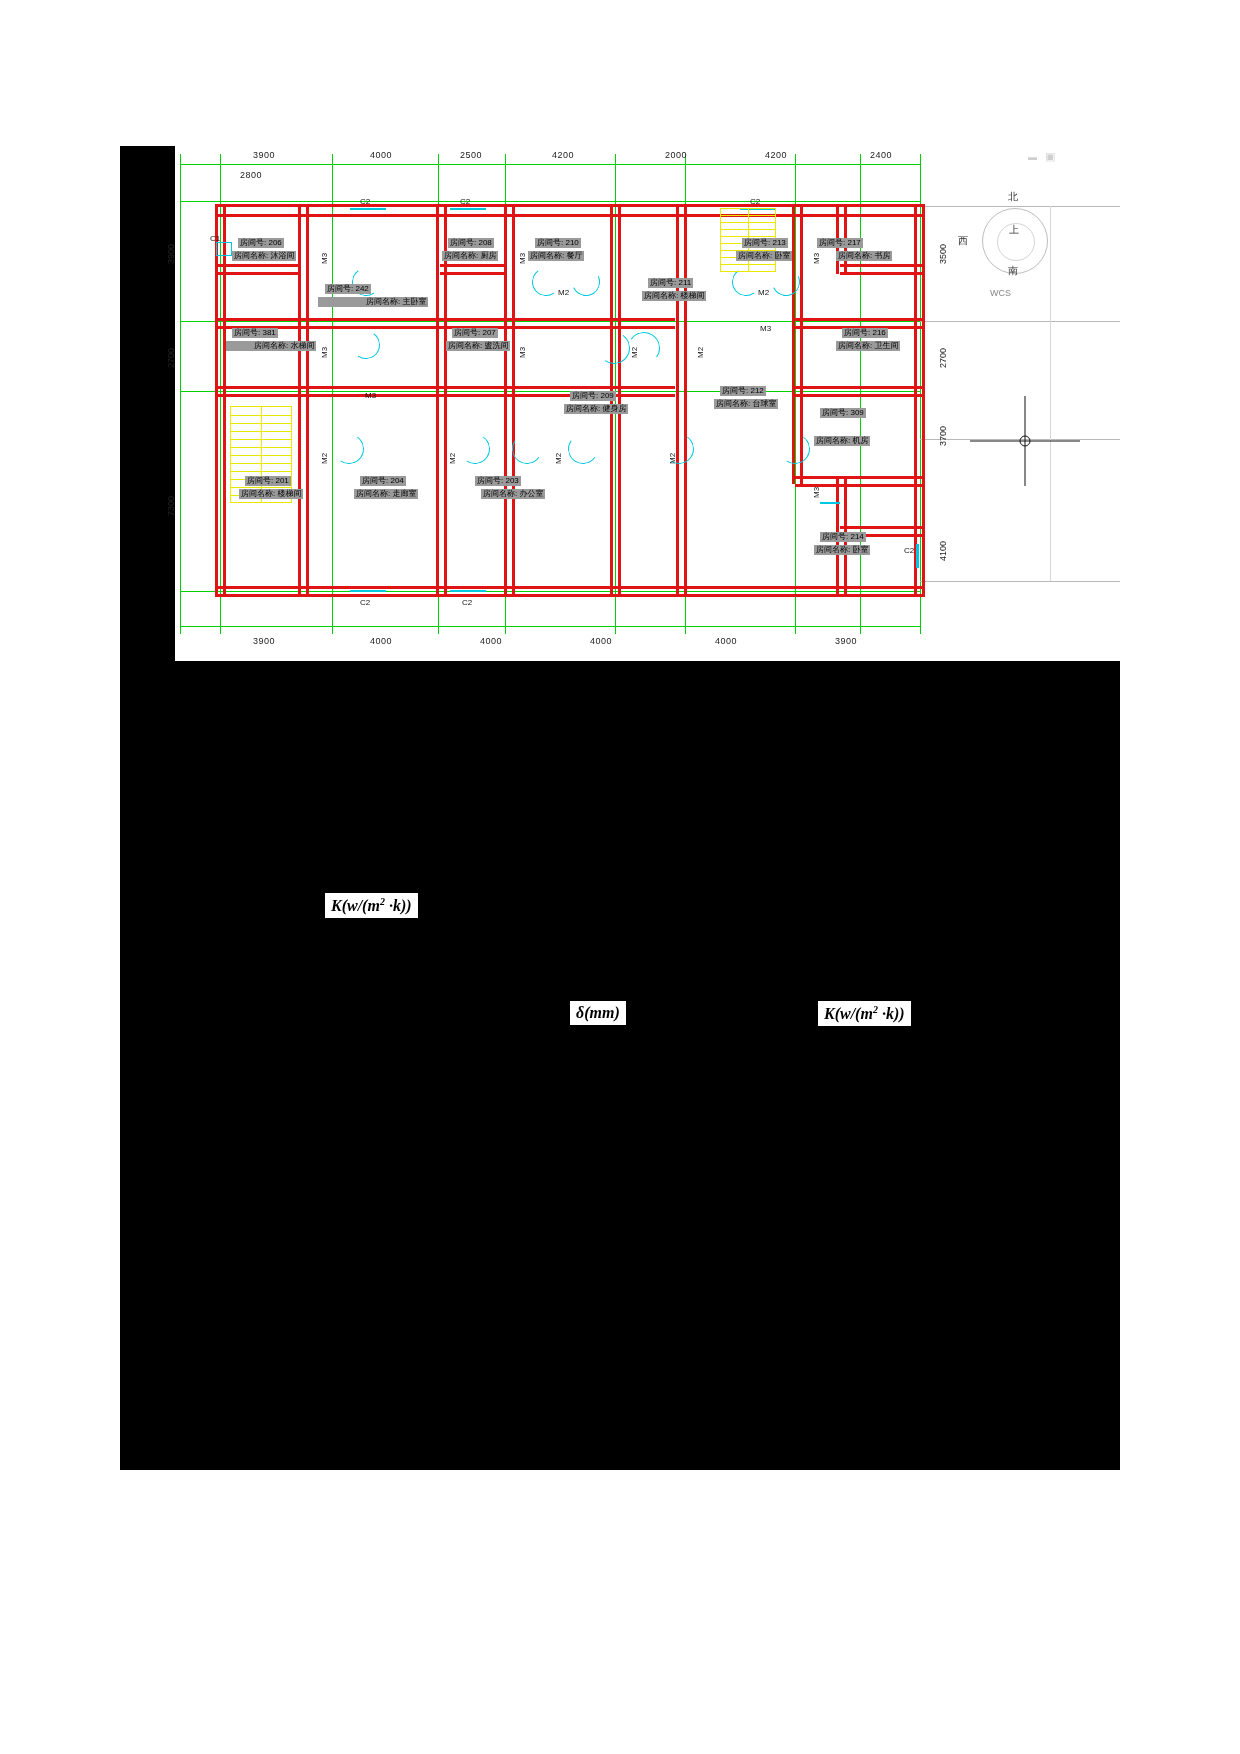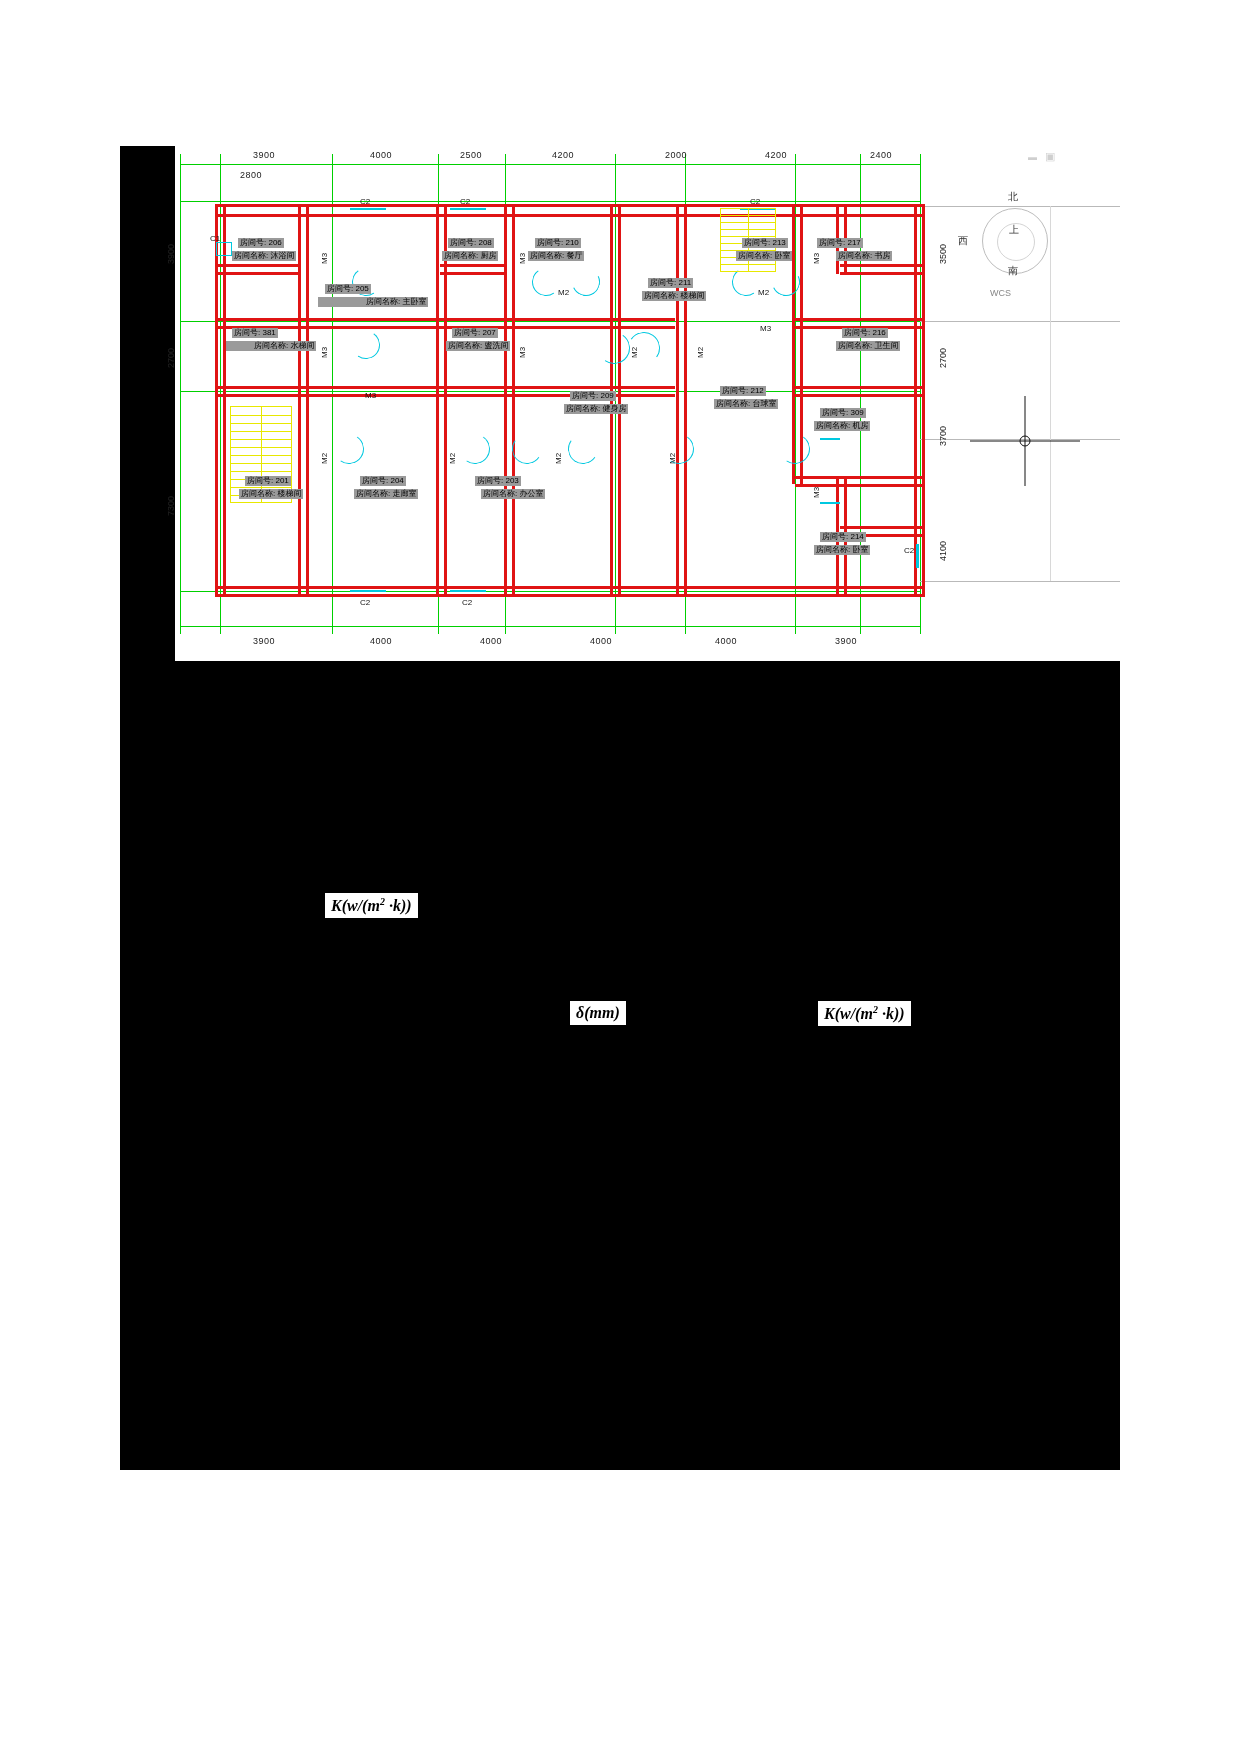--- a/index.html
+++ b/index.html
@@ -262,21 +262,21 @@
     <div class="lbl-v" style="left:576px;top:212px;">M2</div>
     <div class="lbl-v" style="left:200px;top:318px;">M2</div>
     <div class="lbl-v" style="left:328px;top:318px;">M2</div>
     <div class="lbl-v" style="left:434px;top:318px;">M2</div>
     <div class="lbl-v" style="left:548px;top:318px;">M2</div>
     <div class="lbl-v" style="left:692px;top:352px;">M3</div>
 
     <div class="tag" style="left:118px;top:92px;">房间号: 206</div>
     <div class="tag" style="left:112px;top:105px;">房间名称: 沐浴间</div>
 
-    <div class="tag" style="left:205px;top:138px;">房间号: 205</div>
+    <div class="tag" style="left:205px;top:138px;">房间号: 242</div>
     <div class="tag" style="left:198px;top:151px;padding-left:48px;">房间名称: 主卧室</div>
 
     <div class="tag" style="left:328px;top:92px;">房间号: 208</div>
     <div class="tag" style="left:322px;top:105px;">房间名称: 厨房</div>
 
     <div class="tag" style="left:415px;top:92px;">房间号: 210</div>
     <div class="tag" style="left:408px;top:105px;">房间名称: 餐厅</div>
 
     <div class="tag" style="left:622px;top:92px;">房间号: 213</div>
     <div class="tag" style="left:616px;top:105px;">房间名称: 卧室</div>
@@ -296,21 +296,21 @@
     <div class="tag" style="left:722px;top:182px;">房间号: 216</div>
     <div class="tag" style="left:716px;top:195px;">房间名称: 卫生间</div>
 
     <div class="tag" style="left:450px;top:245px;">房间号: 209</div>
     <div class="tag" style="left:444px;top:258px;">房间名称: 健身房</div>
 
     <div class="tag" style="left:600px;top:240px;">房间号: 212</div>
     <div class="tag" style="left:594px;top:253px;">房间名称: 台球室</div>
 
     <div class="tag" style="left:700px;top:262px;">房间号: 309</div>
-    <div class="tag" style="left:694px;top:275px;">房间名称: 机房</div>
+    <div class="tag" style="left:694px;top:290px;">房间名称: 机房</div>
 
     <div class="tag" style="left:125px;top:330px;">房间号: 201</div>
     <div class="tag" style="left:119px;top:343px;">房间名称: 楼梯间</div>
 
     <div class="tag" style="left:240px;top:330px;">房间号: 204</div>
     <div class="tag" style="left:234px;top:343px;">房间名称: 走廊室</div>
 
     <div class="tag" style="left:355px;top:330px;">房间号: 203</div>
     <div class="tag" style="left:349px;top:343px;margin-left:12px;">房间名称: 办公室</div>
 

